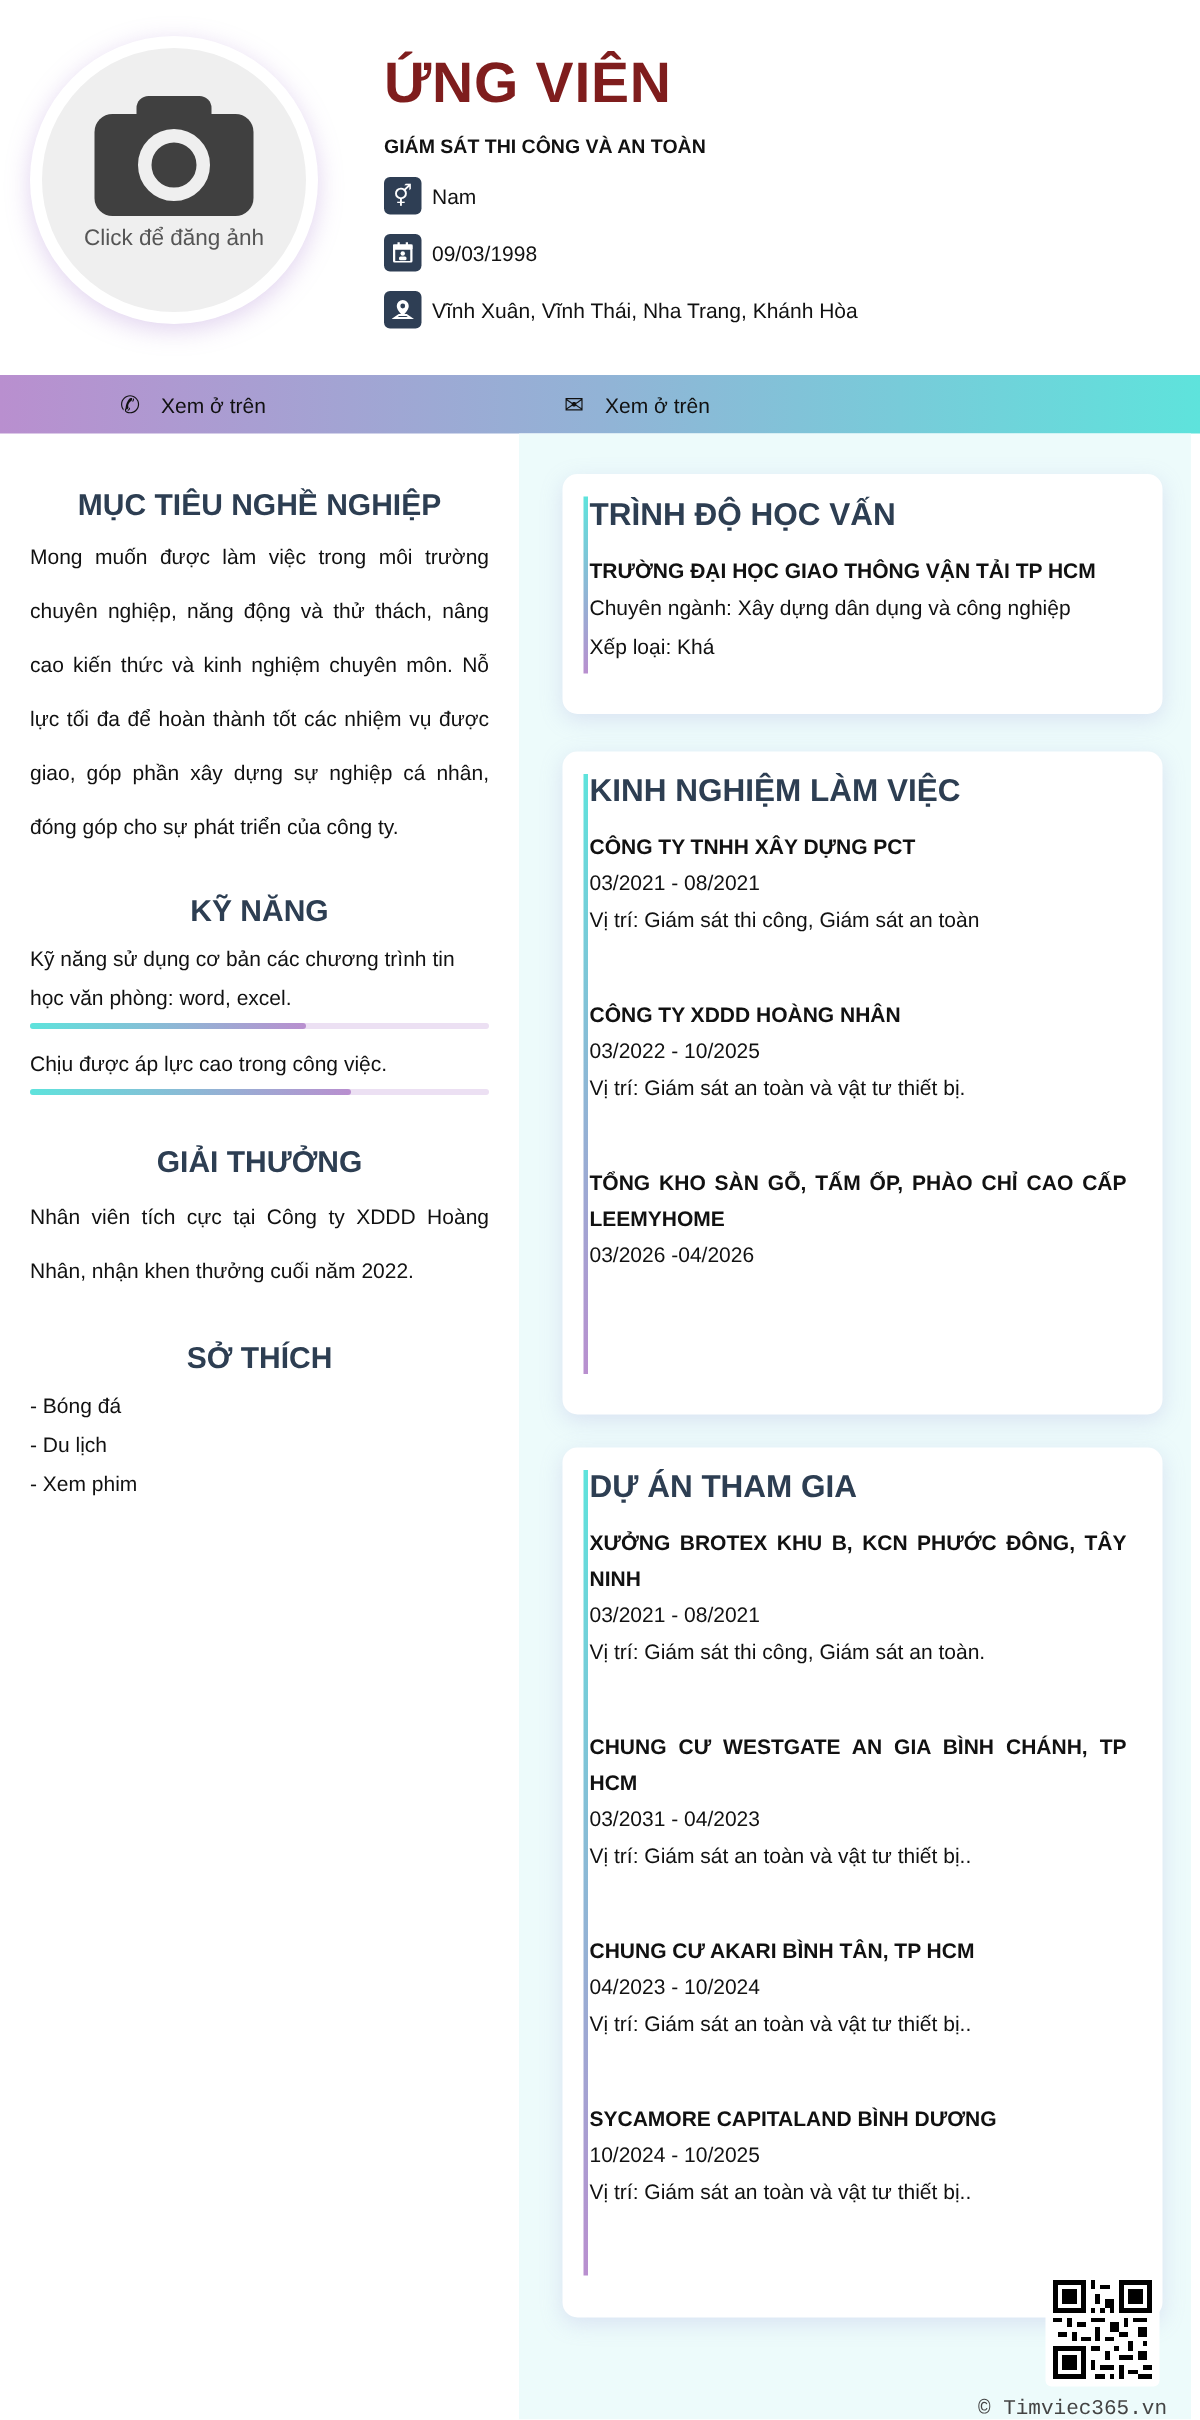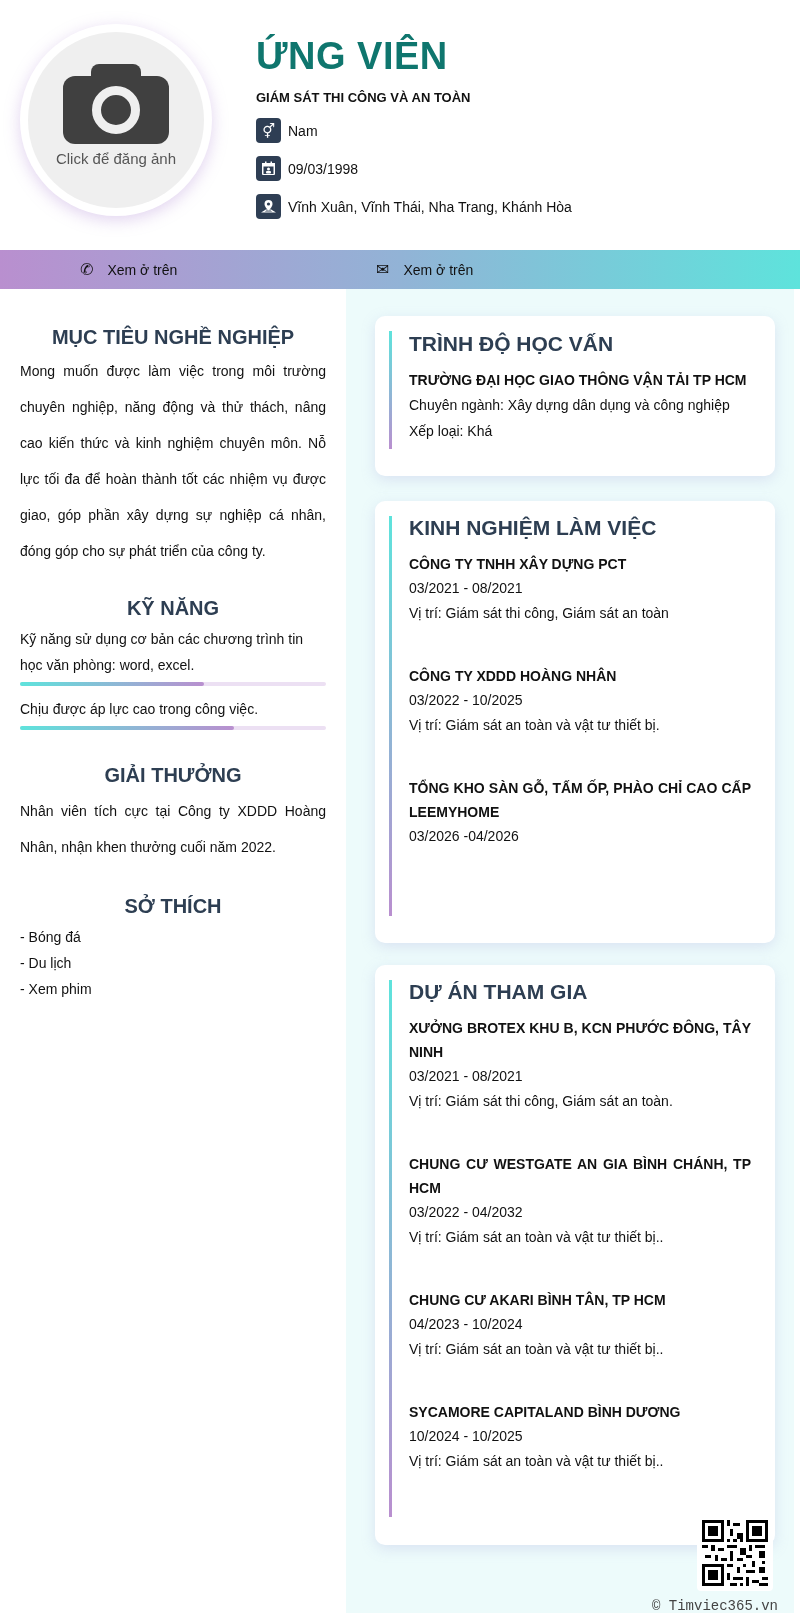--- a/index.html
+++ b/index.html
@@ -21,21 +21,21 @@
     cursor: pointer;
     text-align: center;
   }
   .camera { margin-top: 32px; width: 106px; height: 80px; position: relative; }
   .camera .top { position: absolute; left: 28px; top: 0; width: 50px; height: 18px; background: #404040; border-radius: 8px 8px 0 0; }
   .camera .body { position: absolute; left: 0; top: 12px; width: 106px; height: 68px; background: #404040; border-radius: 12px; }
   .camera .lens { position: absolute; left: 29px; top: 22px; width: 48px; height: 48px; border-radius: 50%; border: 9px solid #efefef; background: #404040; }
   .avatar-text { margin-top: 6px; font-size: 15px; color: #555; }
 
   .info { position: absolute; left: 256px; top: 32px; }
-  .name { font-size: 38px; font-weight: bold; color: #0f766e; letter-spacing: 0.5px; line-height: 48px; }
+  .name { font-size: 38px; font-weight: bold; color: #7f1d1d; letter-spacing: 0.5px; line-height: 48px; }
   .job { font-size: 13px; font-weight: bold; color: #111; margin-top: 10px; }
   .contact-row { display: flex; align-items: center; margin-top: 13px; height: 25px; }
   .contact-row:first-of-type { margin-top: 18px; }
   .ico-box { width: 25px; height: 25px; background: #2e3e54; border-radius: 4px; color: #fff; display: flex; align-items: center; justify-content: center; font-size: 14px; margin-right: 7px; }
   .contact-row span.val { font-size: 14px; color: #111; }
 
   .bar {
     position: absolute; top: 250px; left: 0; width: 800px; height: 39px;
     background: linear-gradient(90deg, #b98fcf 0%, #92b3d6 50%, #5ee3dc 100%);
     display: flex; align-items: center;
@@ -47,21 +47,21 @@
   .right { position: absolute; left: 346px; top: 289px; width: 448px; height: 1324px; background: #edfbfb; }
   .sec-title { text-align: center; font-size: 20px; font-weight: bold; color: #2d3e52; }
   .para { font-size: 14px; line-height: 36px; text-align: justify; color: #111; }
   .skill-label { font-size: 14px; line-height: 26px; }
   .skill-track { height: 4px; background: #ece0f3; border-radius: 2px; margin: 4px 0 10px 0; position: relative; }
   .skill-fill { height: 4px; border-radius: 2px; background: linear-gradient(90deg, #5ee3dc, #b98fcf); position: absolute; left: 0; top: 0; }
   .hobby { font-size: 14px; line-height: 26px; }
 
   .card { position: absolute; left: 29px; width: 400px; background: #fff; border-radius: 10px; box-shadow: 0 4px 14px rgba(160,160,220,0.25); }
   .card .accent { position: absolute; left: 14px; width: 3px; background: linear-gradient(180deg, #5ee3dc, #b98fcf); }
-  .card .inner { position: absolute; left: 34px; right: 24px; }
+  .card .inner { position: absolute; left: 18px; right: 24px; }
   .card-title { font-size: 21px; font-weight: bold; color: #2d3e52; line-height: 26px; }
   .entry-title { font-size: 14px; font-weight: bold; line-height: 24px; text-align: justify; }
   .entry-date { font-size: 14px; font-weight: normal; line-height: 24px; }
   .entry-text { font-size: 14px; line-height: 26px; }
 
   .qr { position: absolute; left: 697px; top: 1515px; width: 76px; height: 76px; background: #fff; border-radius: 4px; padding: 5px; }
   .qr svg { width: 66px; height: 66px; }
   .copyright { position: absolute; right: 22px; top: 1598px; font-family: "Liberation Mono", monospace; font-size: 14px; color: #444; }
 </style>
 </head>
@@ -187,21 +187,21 @@
     <div class="accent" style="top:15px; height:537px;"></div>
     <div class="inner" style="top:14px;">
       <div class="card-title">DỰ ÁN THAM GIA</div>
       <div style="margin-top:11px;">
         <div class="entry-title">XƯỞNG BROTEX KHU B, KCN PHƯỚC ĐÔNG, TÂY NINH</div>
         <div class="entry-date">03/2021 - 08/2021</div>
         <div class="entry-text">Vị trí: Giám sát thi công, Giám sát an toàn.</div>
       </div>
       <div style="margin-top:38px;">
         <div class="entry-title">CHUNG CƯ WESTGATE AN GIA BÌNH CHÁNH, TP HCM</div>
-        <div class="entry-date">03/2022 - 04/2032</div>
+        <div class="entry-date">03/2031 - 04/2023</div>
         <div class="entry-text">Vị trí: Giám sát an toàn và vật tư thiết bị..</div>
       </div>
       <div style="margin-top:38px;">
         <div class="entry-title">CHUNG CƯ AKARI BÌNH TÂN, TP HCM</div>
         <div class="entry-date">04/2023 - 10/2024</div>
         <div class="entry-text">Vị trí: Giám sát an toàn và vật tư thiết bị..</div>
       </div>
       <div style="margin-top:38px;">
         <div class="entry-title">SYCAMORE CAPITALAND BÌNH DƯƠNG</div>
         <div class="entry-date">10/2024 - 10/2025</div>

